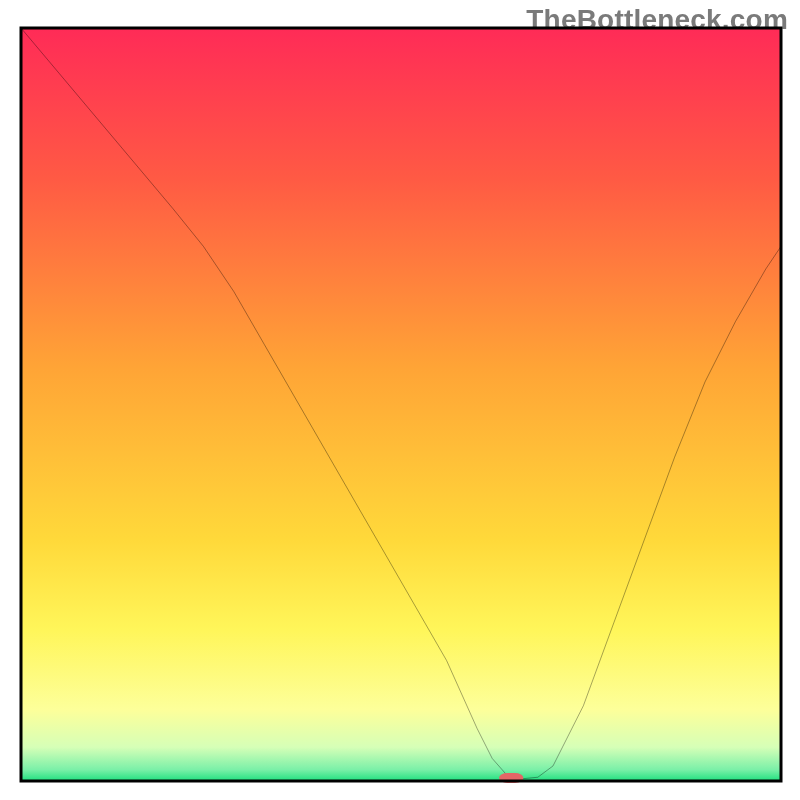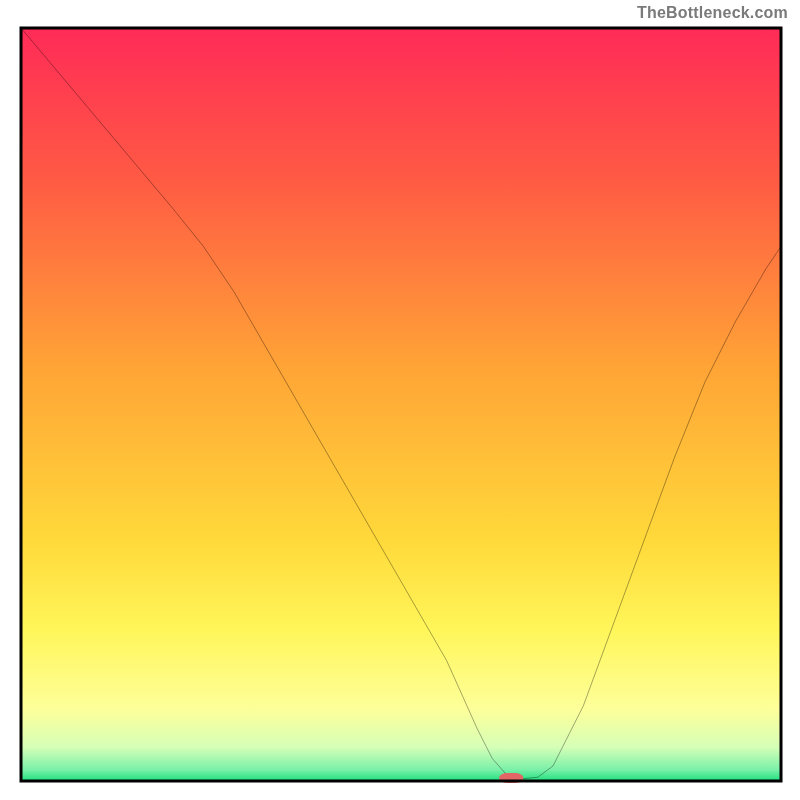--- a/index.html
+++ b/index.html
@@ -12,21 +12,21 @@
   }
   .container {
     position: relative;
     width: 800px;
     height: 800px;
   }
   .attribution {
     position: absolute;
     top: 4px;
     right: 12px;
-    font-size: 16px;
+    font-size: 28px;
     font-weight: 600;
     color: #7a7a7a;
     letter-spacing: 0.2px;
   }
   svg.plot {
     position: absolute;
     left: 0;
     top: 0;
   }
 </style>

